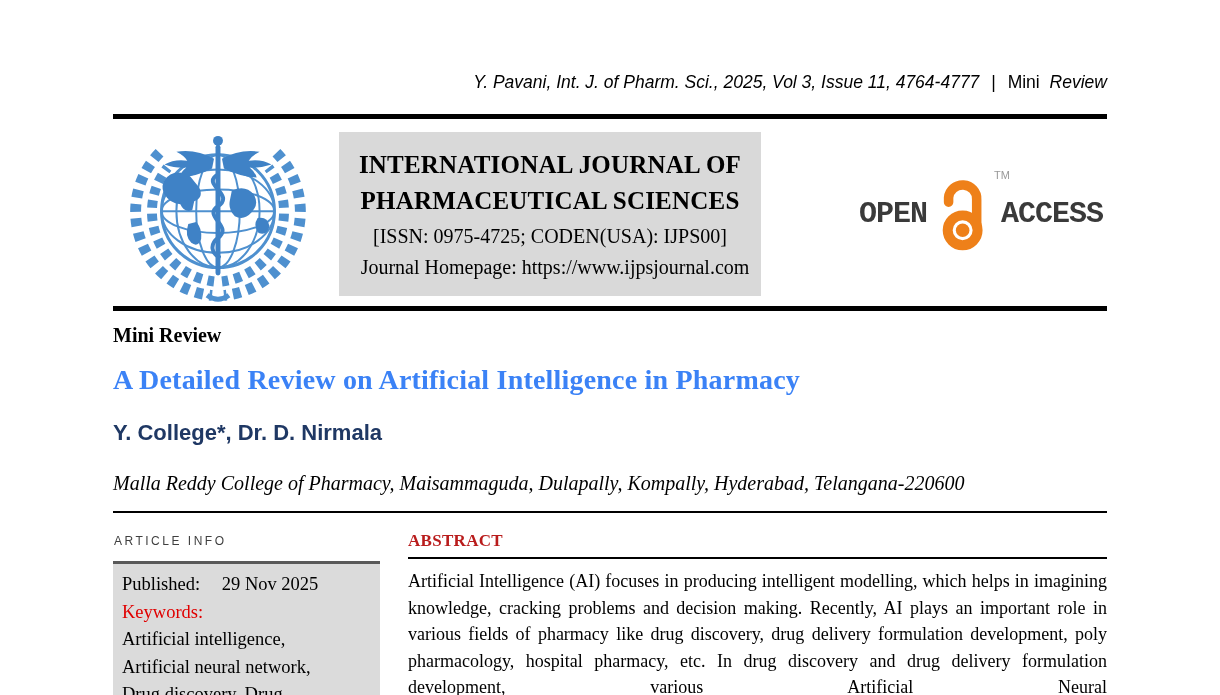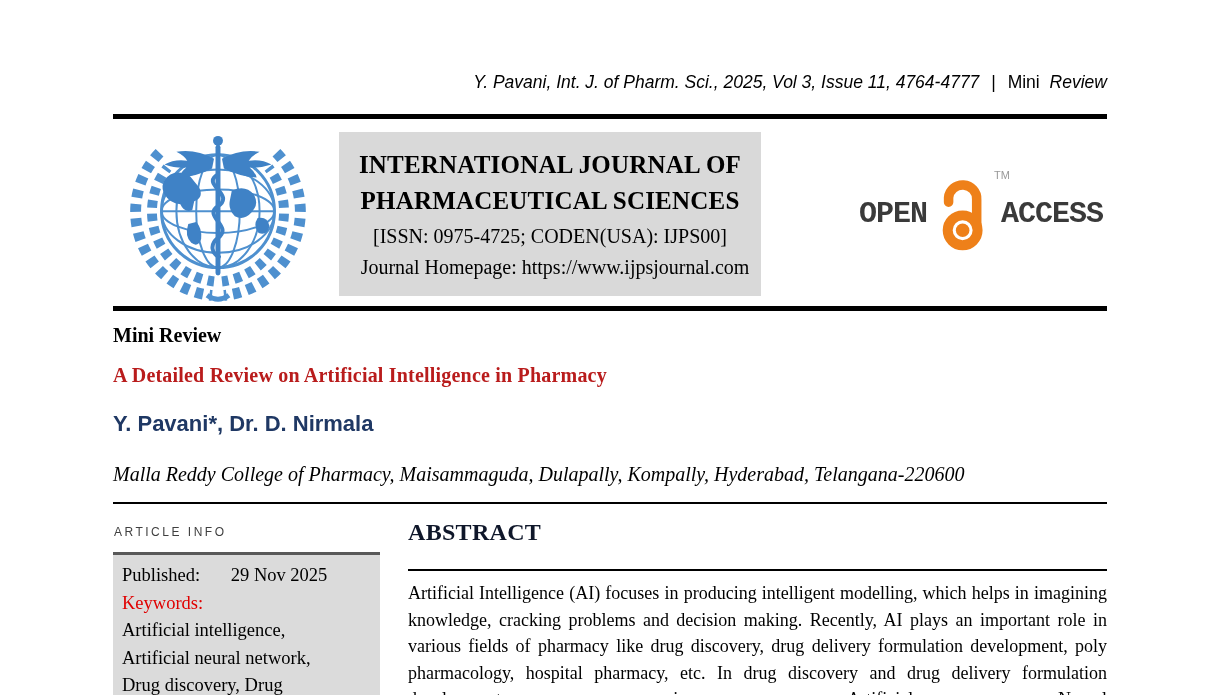--- a/index.html
+++ b/index.html
@@ -32,36 +32,36 @@
   .oa{margin-left:auto;margin-right:4px;display:flex;align-items:center;}
   .oa-word{font-family:Liberation Mono, monospace;font-weight:bold;font-size:30px;
            color:#3A3A3A;letter-spacing:-1px;}
   .lock-box{position:relative;width:58px;height:92px;margin:8px 8px;}
   .lock-box svg{display:block;width:58px;height:92px;}
   .tm{position:absolute;top:1px;right:-17px;font-family:"Liberation Sans",sans-serif;
       font-size:11px;color:#999;}
 
   
   .article-type{margin-top:13px;font-size:20px;font-weight:bold;}
-  .paper-title{margin:17px 0 0;font-size:20px;font-weight:bold;color:#b91c1c;letter-spacing:0.2px;}
+  .paper-title{margin:17px 0 0;font-size:28px;font-weight:bold;color:#3b82f6;letter-spacing:0.2px;}
   .authors{margin-top:24px;font-family:"Liberation Sans",sans-serif;font-weight:bold;
            font-size:22px;color:#1F3864;}
   .affiliation{margin-top:26px;font-style:italic;font-size:20px;}
 
   
   .columns{display:flex;margin-top:15px;align-items:flex-start;}
   .col-left{flex:0 0 267px;}
   .col-gap{flex:0 0 28px;}
   .col-right{flex:1 1 auto;}
   .ai-head{font-family:"Liberation Sans",sans-serif;font-size:12px;line-height:26px;
            color:#3F3F3F;letter-spacing:2.5px;padding:0 0 7px 1px;border-bottom:3px solid #595959;}
-  .ab-head{font-size:24px;line-height:26px;font-weight:bold;color:#0f172a;
-           padding-bottom:24px;border-bottom:2px solid #000;letter-spacing:0.3px;}
+  .ab-head{font-size:17px;line-height:26px;font-weight:bold;color:#b91c1c;
+           padding-bottom:3px;border-bottom:2px solid #000;letter-spacing:0.3px;}
   .info-box{background:#DBDBDB;padding:7px 10px 40px 9px;font-size:18.5px;line-height:27.5px;}
-  .pub-date{margin-left:26px;}
+  .pub-date{margin-left:17px;}
   .kw-label{color:#E00000;}
   .abstract-text{margin:9px 0 0;font-size:18px;line-height:26.6px;
                  text-align:justify;text-align-last:justify;}
 </style>
 </head>
 <body>
 
 <div class="page">
   <div class="content">
 
@@ -122,21 +122,21 @@
           <span class="tm">TM</span>
         </span>
         <span class="oa-word">ACCESS</span>
       </div>
     </div>
 
     <div class="rule rule-mastbottom"></div>
 
     <div class="article-type">Mini Review</div>
     <h1 class="paper-title">A Detailed Review on Artificial Intelligence in Pharmacy</h1>
-    <div class="authors">Y. Pavani*, Dr. D. Nirmala</div>
+    <div class="authors">Y. College*, Dr. D. Nirmala</div>
     <div class="affiliation">Malla Reddy College of Pharmacy, Maisammaguda, Dulapally, Kompally, Hyderabad, Telangana-220600</div>
 
     <div class="rule rule-thin"></div>
 
     <div class="columns">
       <div class="col-left">
         <div class="ai-head">ARTICLE INFO</div>
         <div class="info-box">
           <div>
             <span>Published:</span>

